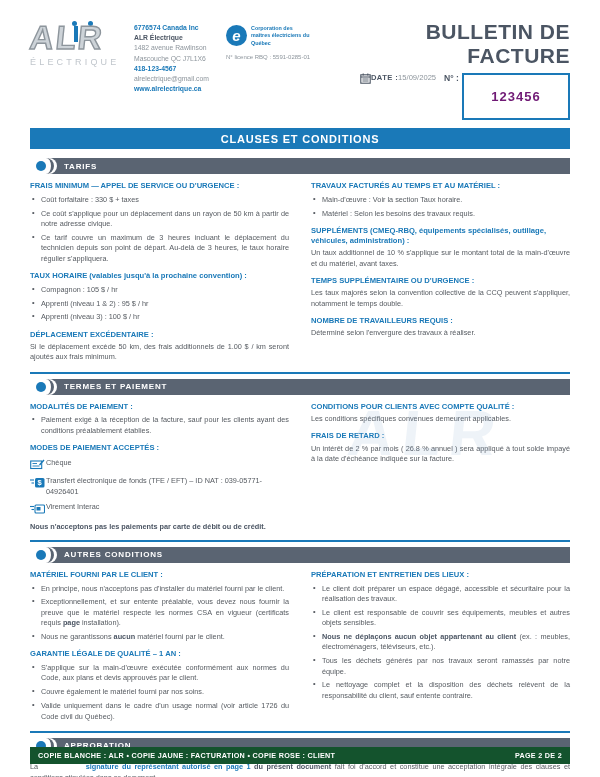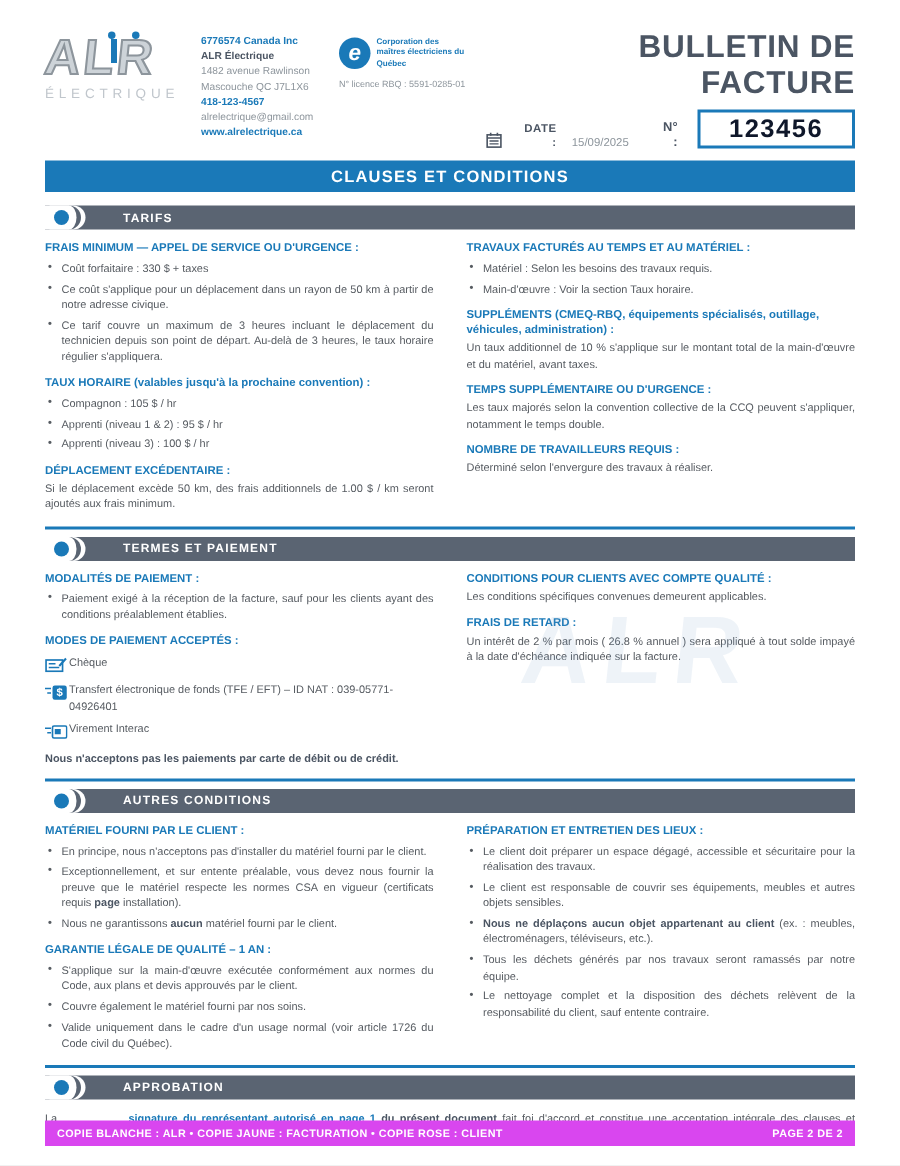--- a/index.html
+++ b/index.html
@@ -32,37 +32,37 @@
   .cmeq-circle {
     width:21px; height:21px; border-radius:50%; background:#1a79b8; color:#fff;
     font-size:15px; font-weight:bold; font-style:italic; display:flex;
     align-items:center; justify-content:center; flex:0 0 auto; line-height:1;
   }
   .cmeq-name { font-size:5.4px; line-height:1.35; color:#1a79b8; font-weight:bold; width:60px; }
   .cmeq-licence { font-size:6px; color:#8d959c; margin-top:7px; }
 
   .titleblock { flex:1; text-align:right; padding-top:6px; }
   .doc-title { font-size:21px; font-weight:bold; color:#4b5563; letter-spacing:0.5px; }
-  .date-row { display:flex; justify-content:flex-end; align-items:flex-end; gap:10px; margin-top:5px; }
+  .date-row { display:flex; justify-content:flex-end; align-items:flex-start; gap:0; margin-top:5px; }
   .date-label { font-size:7.6px; font-weight:bold; color:#4b5563; letter-spacing:0.4px; }
   .date-value { font-size:7.6px; color:#8d959c; }
   .num-label { font-size:8.6px; font-weight:bold; color:#4b5563; margin-left:8px; }
   .num-box {
-    border:2px solid #1a79b8; width:108px; text-align:center; color:#0f172a;
-    font-weight:bold; font-size:17px; padding:1px 0; margin-left:3px; letter-spacing:1px;
+    border:2px solid #1a79b8; width:108px; text-align:center; color:#701a75;
+    font-weight:bold; font-size:13px; padding:14px 0; margin-left:3px; letter-spacing:1px;
   }
 
   
   .banner {
     margin-top:8px; background:#1a79b8; color:#fff; text-align:center;
     font-size:11px; font-weight:bold; letter-spacing:0.8px; padding:4.5px 0;
   }
   .rule { height:2px; background:#1a79b8; margin-top:9px; }
   .secbar {
-    background:#5a6472; height:16px; display:flex; align-items:center; margin-top:5px;gap:18px;
+    background:#5a6472; height:16px; display:flex; align-items:center; margin-top:5px;
   }
   .secbar.first { margin-top:9px; }
   .notch {
     background:#fff; height:16px; width:24px; border-radius:0 10px 10px 0;
     display:flex; align-items:center; justify-content:center; margin-right:10px;
     border-right:3px solid #5a6472; box-shadow:3px 0 0 #fff;
   }
   .notch .dot { width:10px; height:10px; border-radius:50%; background:#1a79b8; }
   .bar-label { color:#fff; font-weight:bold; font-size:8px; letter-spacing:0.8px; }
 
@@ -89,21 +89,21 @@
 
   
   .watermark {
     position:absolute; top:396px; left:348px; font-size:64px; font-weight:bold;
     letter-spacing:8px; color:rgba(125,163,201,0.13); transform:skewX(-6deg);
     pointer-events:none;
   }
 
   
   .footer {
-    position:absolute; left:30px; right:30px; bottom:13px; background:#d946ef;
+    position:absolute; left:30px; right:30px; bottom:13px; background:#14532d;
     color:#fff; display:flex; justify-content:space-between; align-items:center;
     padding:4px 8px; font-size:7.2px; font-weight:bold; letter-spacing:0.3px;
   }
 </style>
 </head>
 <body>
 
 <div class="page">
   <div class="content">
 
@@ -174,22 +174,22 @@
           <li>Compagnon : 105 $ / hr</li>
           <li>Apprenti (niveau 1 &amp; 2) : 95 $ / hr</li>
           <li>Apprenti (niveau 3) : 100 $ / hr</li>
         </ul>
         <div class="blue-h">DÉPLACEMENT EXCÉDENTAIRE :</div>
         <p class="body">Si le déplacement excède 50 km, des frais additionnels de 1.00 $ / km seront ajoutés aux frais minimum.</p>
       </div>
       <div class="col">
         <div class="blue-h">TRAVAUX FACTURÉS AU TEMPS ET AU MATÉRIEL :</div>
         <ul class="blist">
+          <li>Main-d'œuvre : Voir la section Taux horaire.</li>
           <li>Matériel : Selon les besoins des travaux requis.</li>
-          <li>Main-d'œuvre : Voir la section Taux horaire.</li>
         </ul>
         <div class="blue-h">SUPPLÉMENTS (CMEQ-RBQ, équipements spécialisés, outillage, véhicules, administration) :</div>
         <p class="body">Un taux additionnel de 10 % s'applique sur le montant total de la main-d'œuvre et du matériel, avant taxes.</p>
         <div class="blue-h">TEMPS SUPPLÉMENTAIRE OU D'URGENCE :</div>
         <p class="body">Les taux majorés selon la convention collective de la CCQ peuvent s'appliquer, notamment le temps double.</p>
         <div class="blue-h">NOMBRE DE TRAVAILLEURS REQUIS :</div>
         <p class="body">Déterminé selon l'envergure des travaux à réaliser.</p>
       </div>
     </div>
 

